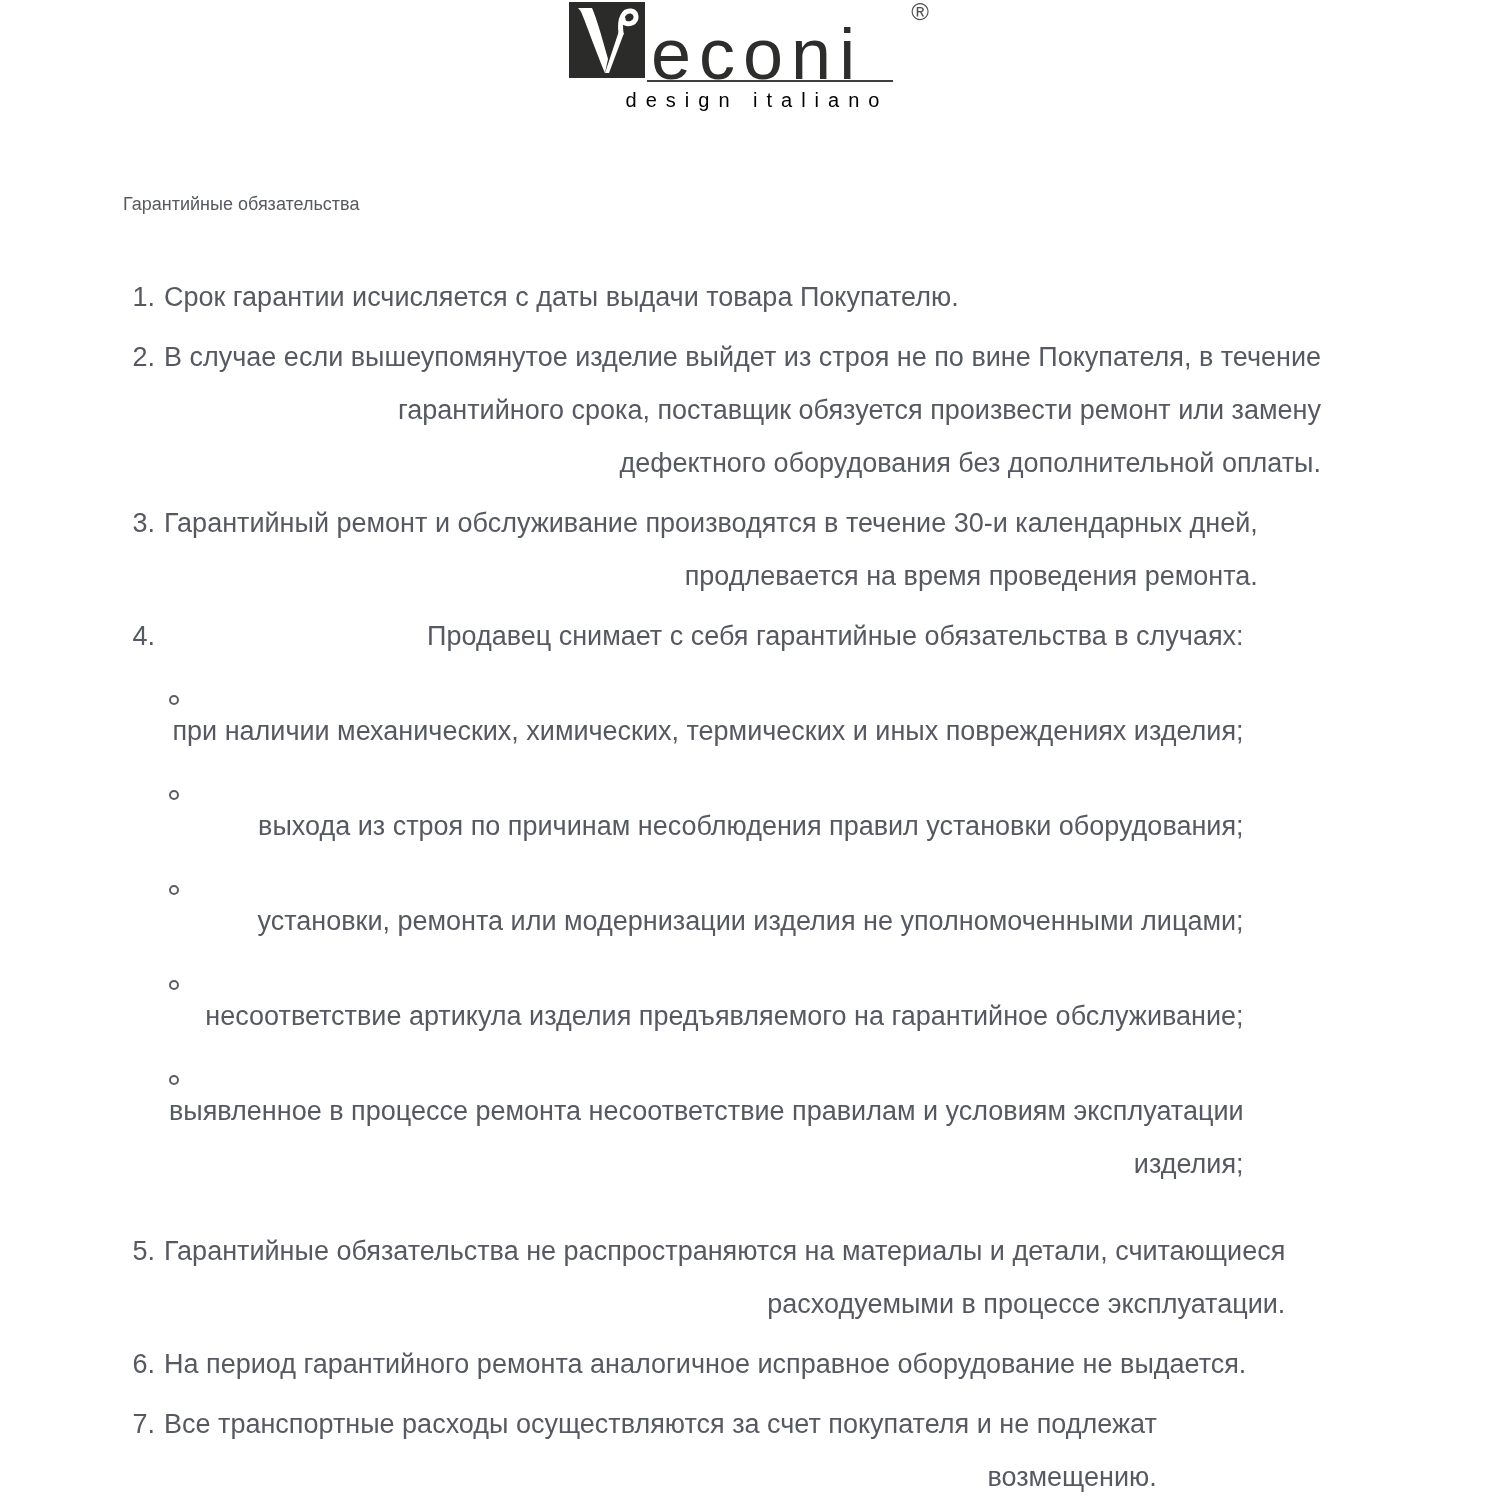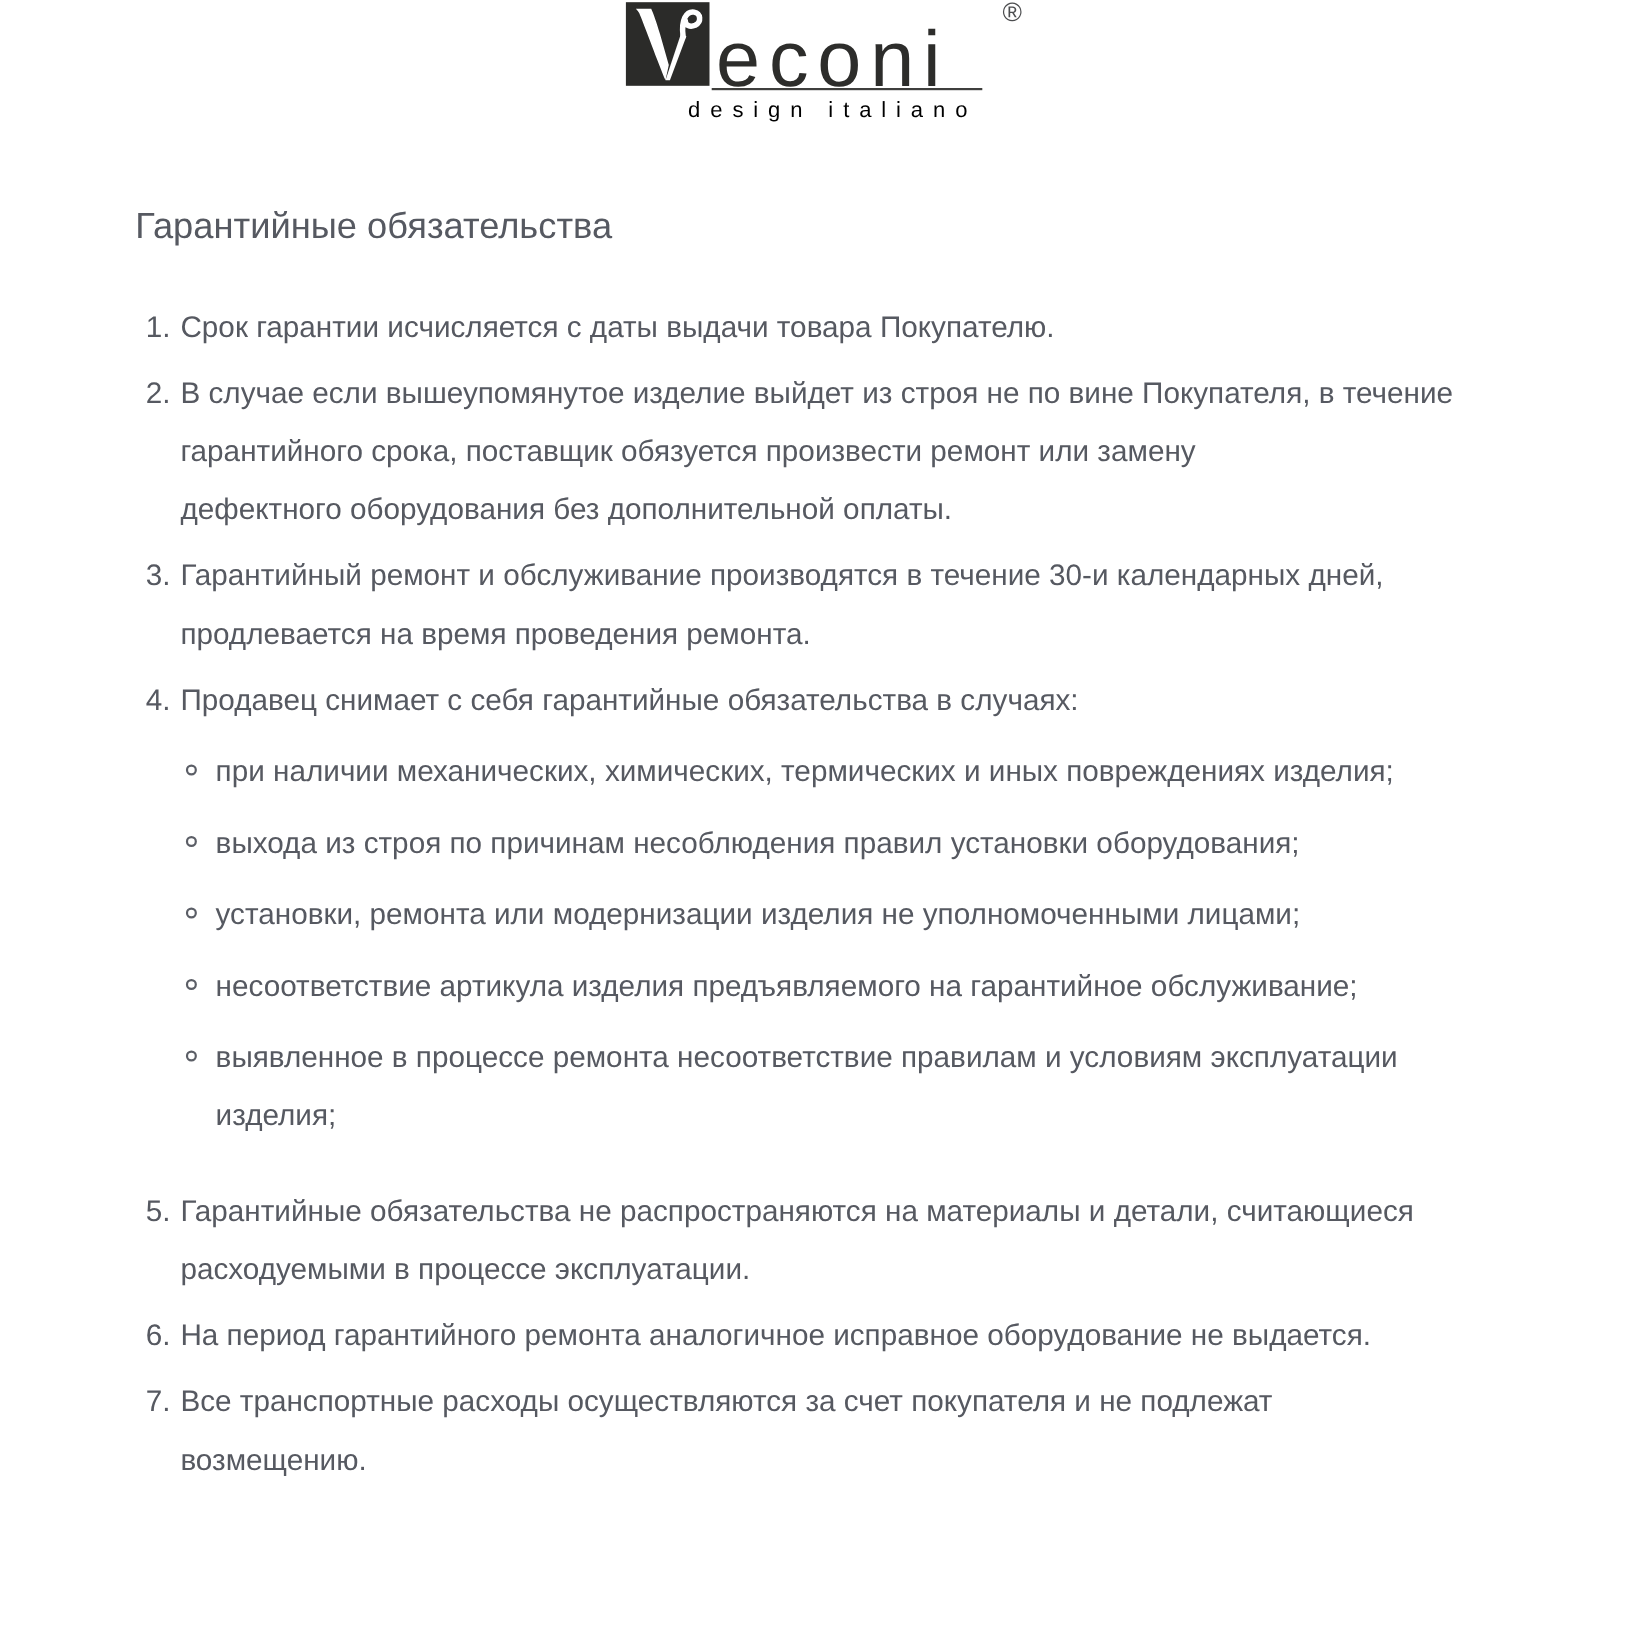--- a/index.html
+++ b/index.html
@@ -61,21 +61,21 @@
     color: #000000;
     padding-left: 14px;
   }
 
   
   .doc {
     margin: 76px 0 0 123px;
     font-size: 27px;
   }
   .doc-title {
-    font-size: 33px;
+    font-size: 18px;
     font-weight: 400;
     margin: 0;
     color: #565961;
     line-height: 33px;
   }
   .w-list {
     list-style: none;
     margin: 50px 0 0 0;
     padding: 0;
   }
@@ -84,30 +84,31 @@
     margin-bottom: 7px;
   }
   .w-num {
     flex: none;
     width: 32px;
     text-align: right;
     margin-right: 9px;
     line-height: 53px;
   }
   .w-text { line-height: 53px; }
-  .w-text .line { line-height: 53px; white-space: nowrap; }
+  .w-text .line { line-height: 53px; white-space: nowrap; text-align: right; }
 
   .sub-list {
     list-style: none;
     margin: 12px 0 27px 0;
     padding: 0 0 0 5px;
   }
   .sub-item {
     display: flex;
     margin-bottom: 12px;
+    flex-direction: column;
   }
   .bullet {
     flex: none;
     width: 10px; height: 10px;
     border: 2px solid #5b5e66;
     border-radius: 50%;
     margin: 20px 17px 0 0;
     box-sizing: border-box;
     background: transparent;
   }

